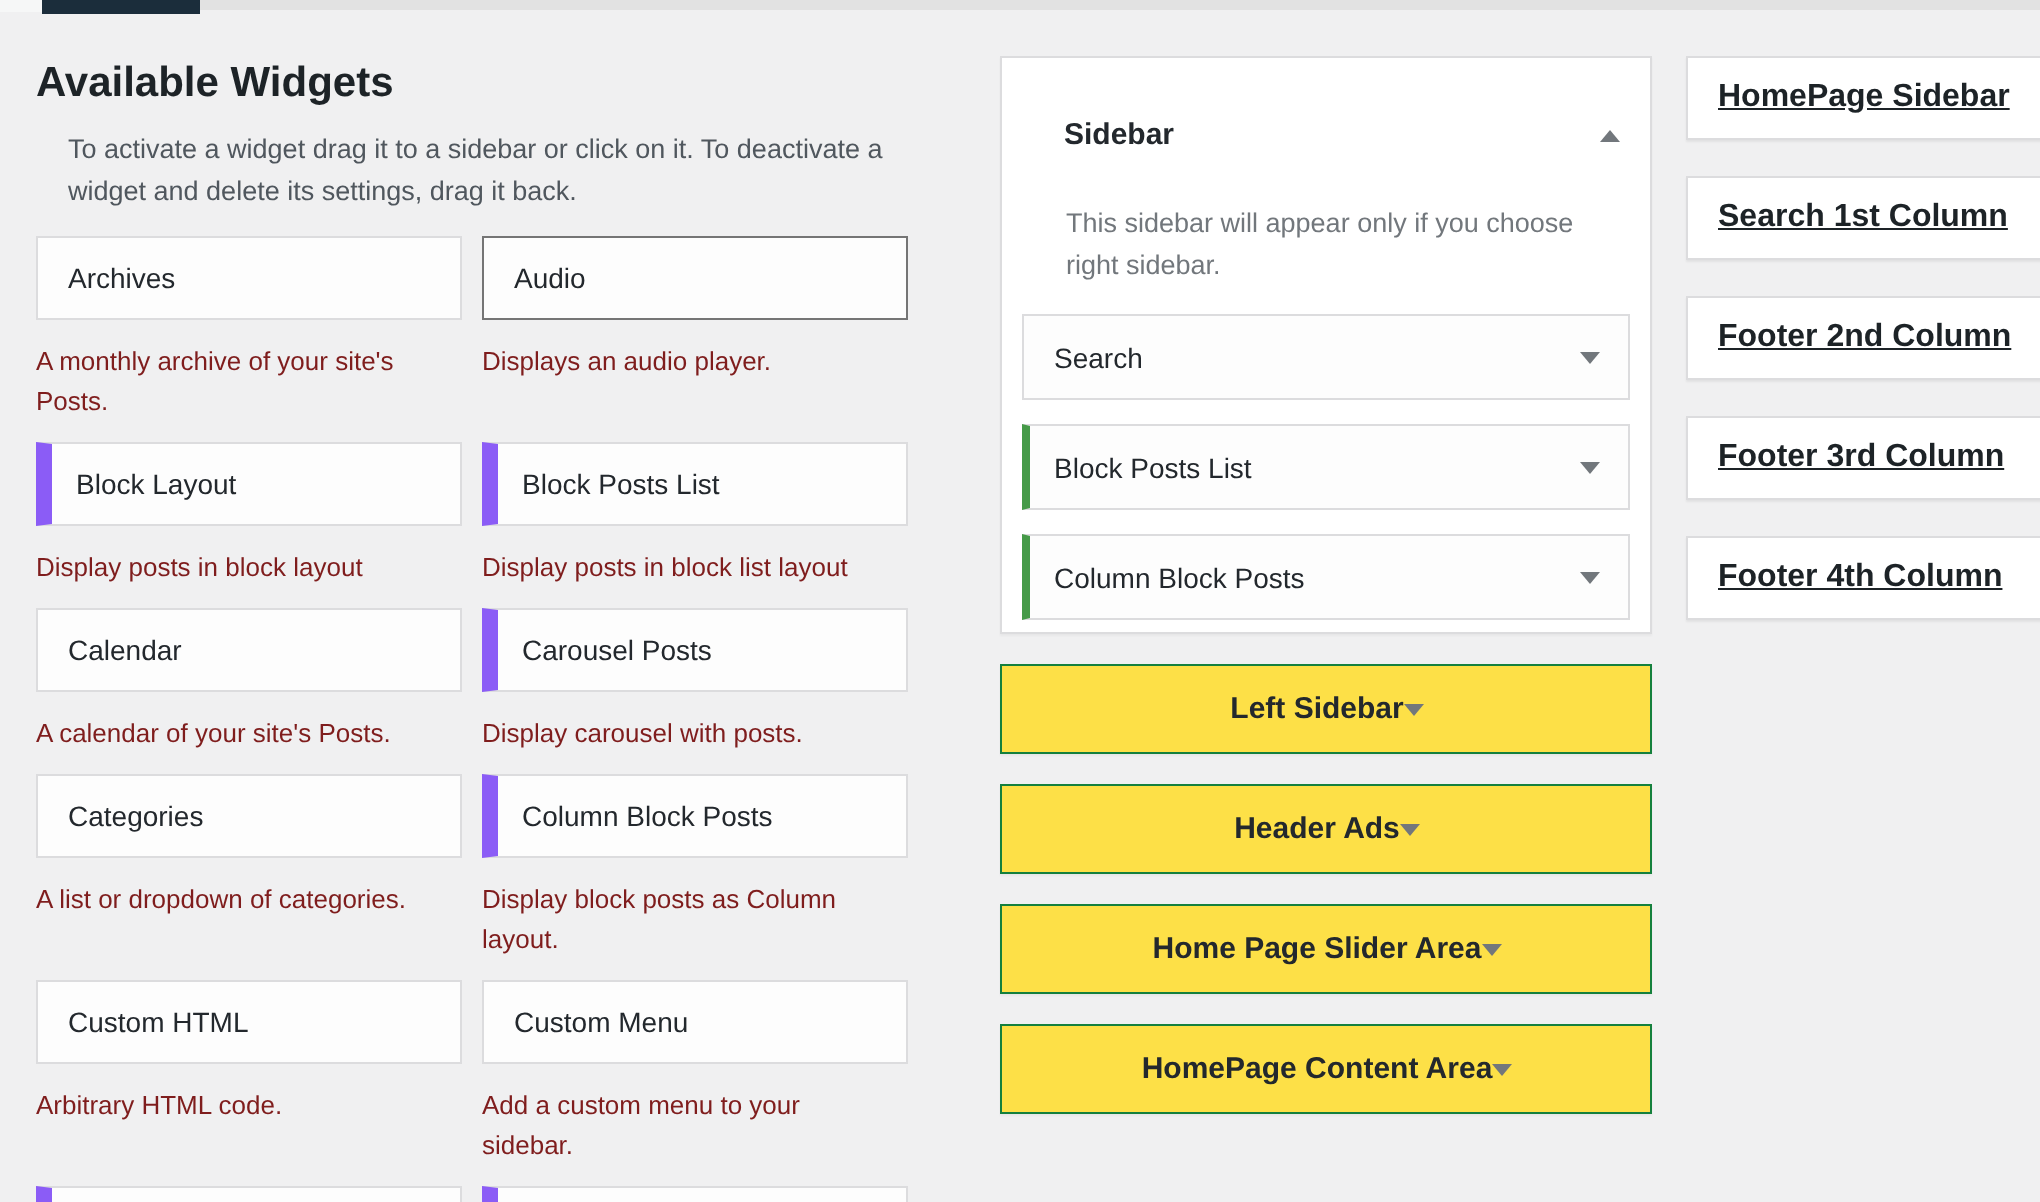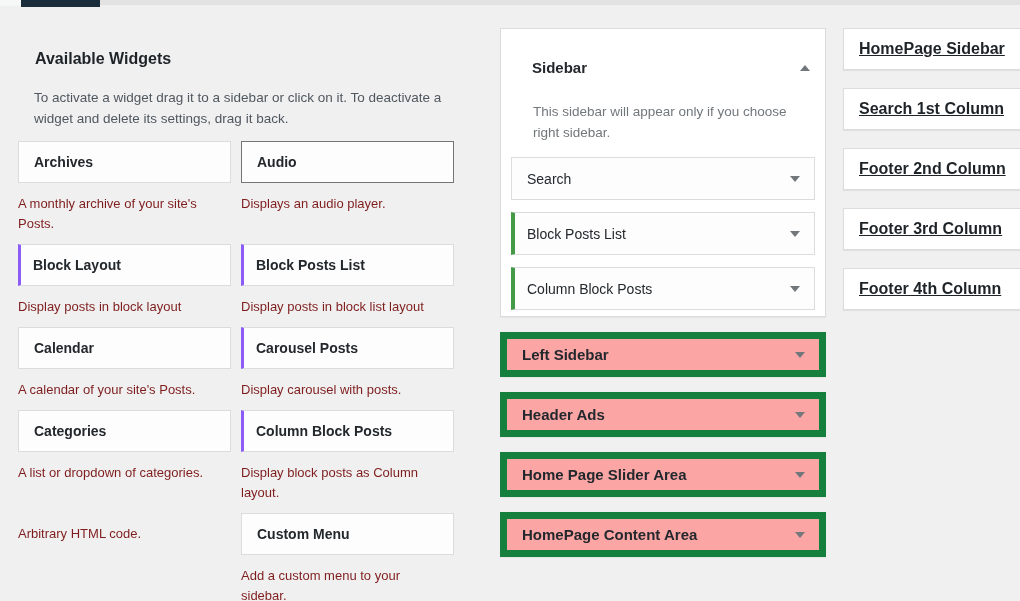--- a/index.html
+++ b/index.html
@@ -9,29 +9,29 @@
     font-family:"Liberation Sans", sans-serif;
     -webkit-font-smoothing:antialiased;
   }
   
   .top-strip{position:absolute;left:0;top:0;width:1020px;height:5px;background:#e2e2e2;}
   .top-corner{position:absolute;left:0;top:0;width:21px;height:6px;background:#f6f7f7;}
   .top-tab{position:absolute;left:21px;top:0;width:79px;height:7px;}
 
   
   .available{position:absolute;left:18px;top:30px;width:436px;}
-  .available h2{margin:17px;font-size:16px;line-height:23px;font-weight:bold;color:#1d2327;}
+  .available h2{margin:0;font-size:21px;line-height:23px;font-weight:bold;color:#1d2327;}
   .intro{margin:11px 16px 12px;width:425px;font-size:13.5px;line-height:21px;color:#50575e;}
   .cards{display:grid;grid-template-columns:213px 213px;column-gap:10px;}
   .card{
     height:42px;background:#fdfdfd;border:1px solid #dcdcde;box-sizing:border-box;
     display:flex;align-items:center;padding-left:15px;
-    font-size:14px;font-weight:700;color:#23282d;cursor:move;
-  }
-  .card.green{border-left:3px solid #8b5cf6;padding-left:12px;}
+    font-size:14px;font-weight:400;color:#23282d;cursor:move;
+  }
+  .card.green{border-left:8px solid #8b5cf6;padding-left:12px;}
   .card.dark{border-color:#757575;}
   .card-desc{margin:11px 0 10px;padding-right:18px;font-size:13px;line-height:20px;color:#7f1d1d;}
 
   
   .middle{position:absolute;left:500px;top:28px;width:326px;}
   .panel-expanded{
     background:#fff;border:1px solid #dcdcde;box-sizing:border-box;width:326px;
     padding:0 10px 6px;box-shadow:0 1px 1px rgba(0,0,0,.04);
   }
   .panel-head{display:flex;justify-content:space-between;align-items:center;padding:14px 5px 0 5px;cursor:pointer;}
@@ -39,22 +39,22 @@
   .sidebar-desc{margin:8px 22px 14px;font-size:13.5px;line-height:21px;color:#72777c;}
   .wbar{
     height:43px;background:#fdfdfd;border:1px solid #dcdcde;box-sizing:border-box;
     display:flex;align-items:center;justify-content:space-between;
     padding:0 14px 0 15px;margin-bottom:12px;
     font-size:14px;color:#23282d;cursor:move;gap:24px;
   }
   .wbar:last-child{margin-bottom:0;}
   .wbar.green{border-left:4px solid #459a48;padding-left:12px;}
   .panel-collapsed{
-    height:45px;background:#fca5a5;border:7px solid #15803d;box-sizing:border-box;width:326px;
-    display:flex;align-items:center;justify-content:space-between;
+    height:45px;background:#fde047;border:1px solid #15803d;box-sizing:border-box;width:326px;
+    display:flex;align-items:center;justify-content:center;
     padding:0 14px 0 15px;margin-top:15px;cursor:pointer;
     box-shadow:0 1px 1px rgba(0,0,0,.04);
   }
   .panel-collapsed h3{margin:0;font-size:15px;font-weight:bold;color:#23282d;}
 
   
   .arrow{display:inline-block;width:0;height:0;border-left:5px solid transparent;border-right:5px solid transparent;}
   .arrow.down{border-top:6px solid #72777c;}
   .arrow.up{border-bottom:6px solid #72777c;}
 
@@ -130,20 +130,23 @@
   </div>
 
   <div class="cell">
     <div class="card green">
       <span class="card-title">Column Block Posts</span>
     </div>
     <p class="card-desc">Display block posts as Column layout.</p>
   </div>
 
   <div class="cell">
+    <div class="card">
+      <span class="card-title">Custom HTML</span>
+    </div>
     <p class="card-desc">Arbitrary HTML code.</p>
   </div>
 
   <div class="cell">
     <div class="card">
       <span class="card-title">Custom Menu</span>
     </div>
     <p class="card-desc">Add a custom menu to your sidebar.</p>
   </div>
 

